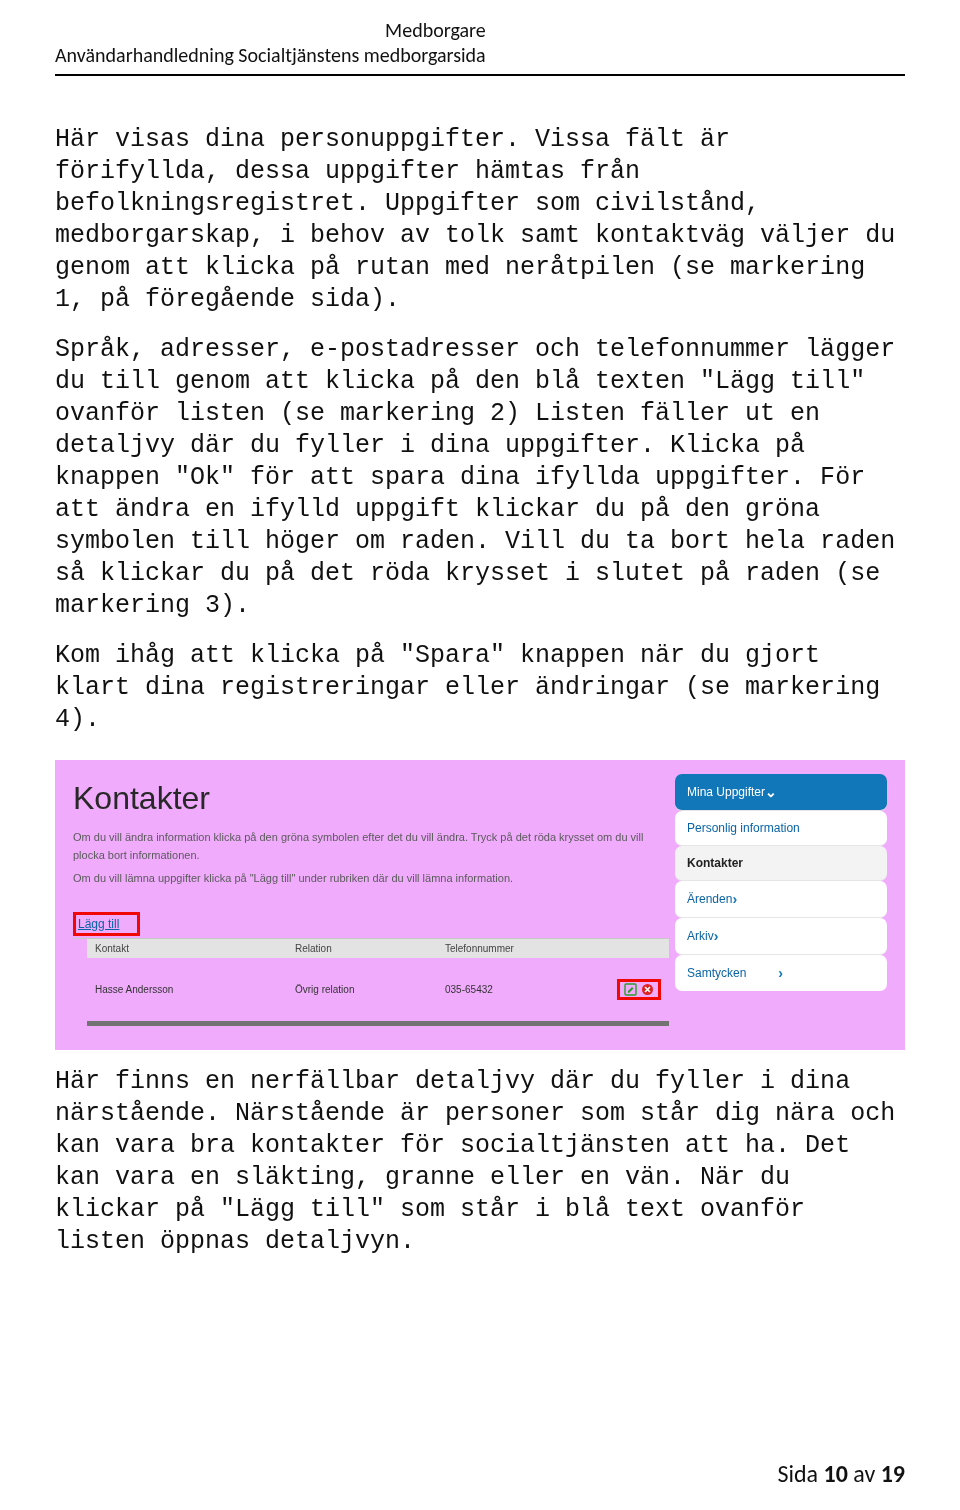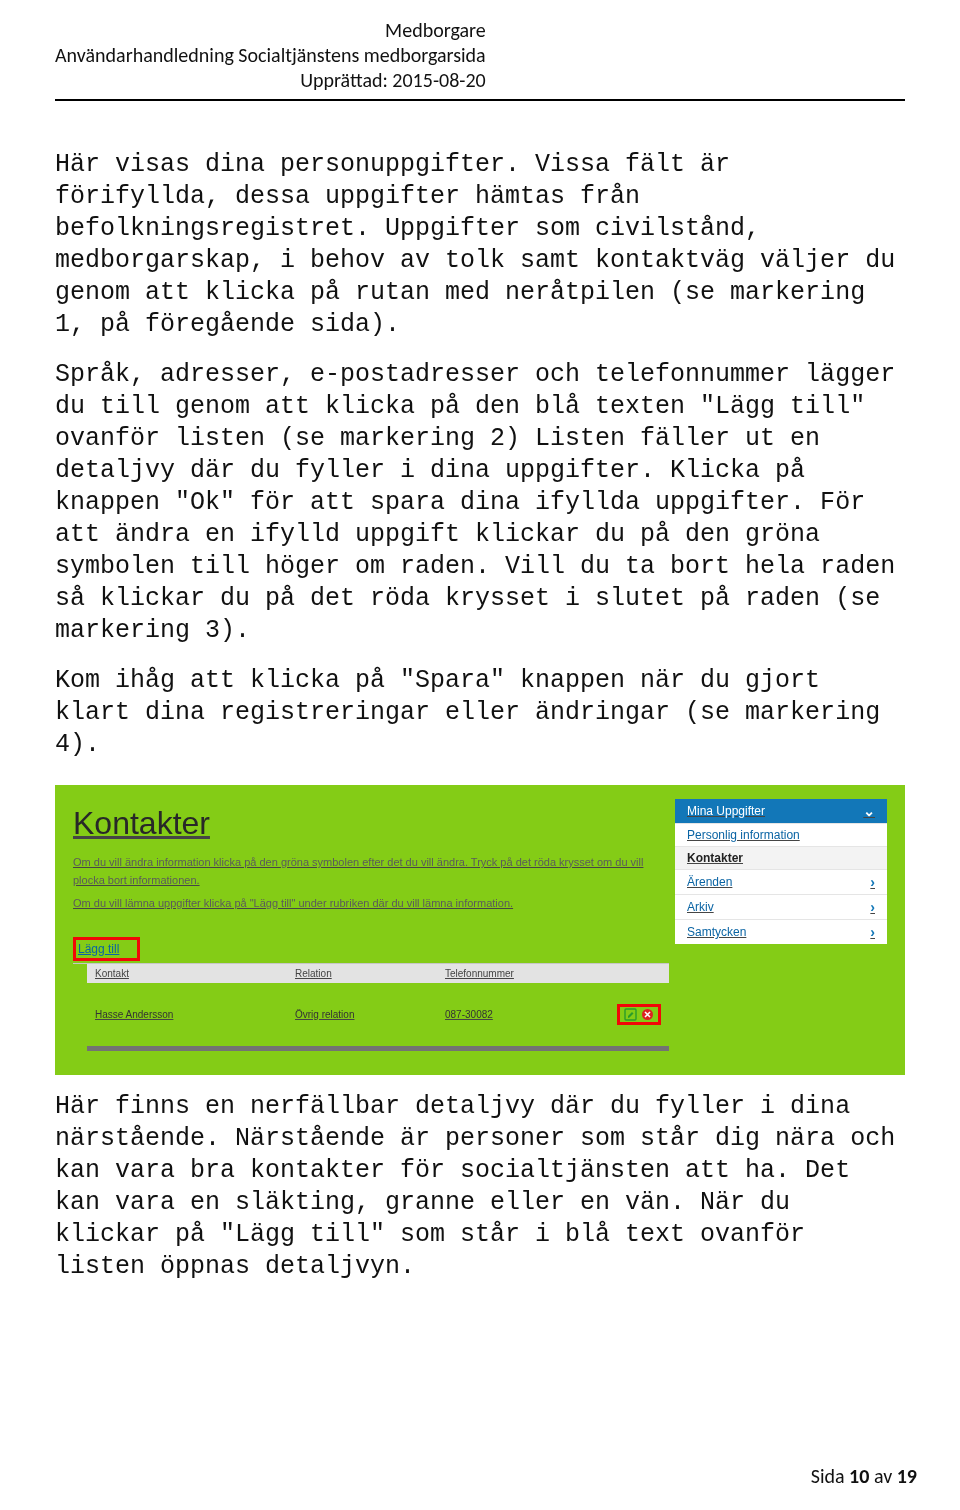--- a/index.html
+++ b/index.html
@@ -62,29 +62,28 @@
   
   .body-text{
     margin-top:48px;
     font-size:25px;
     line-height:1.28;
     font-family:Liberation Mono, monospace;
   }
   .body-text p{margin:0 0 18px 0;}
   
   .shot{
-    background:#84cc16;
+    background:#f0abfc;
     margin:24px 0 10px 0;
     padding:14px 18px 24px 18px;
     display:flex;
     gap:6px;
     font-family:"Segoe UI",Arial,Helvetica,sans-serif;
     color:#454545;
     font-size:12px;
-    text-decoration:underline;
   }
   .shot-left{flex:1;}
   .shot-title{
     font-size:32px;
     font-weight:300;
     color:#282828;
     margin:6px 0 12px 0;
   }
   .shot-desc{font-size:11px;color:#5b5b5b;line-height:1.6;margin:0 0 6px 0;}
   .add-wrap{
@@ -134,58 +133,58 @@
   .edit-ic svg,.del-ic svg{display:block;}
   
   .shot-side{
     width:212px;
     display:flex;
     flex-direction:column;
   }
   .side-item{
     background:#fff;
     border-bottom:1px solid #e5e5e5;
-    padding:4px 12px;
+    padding:10px 12px;
     font-size:12px;
     color:#0a64a4;
     display:flex;
-    justify-content:space-between;
+    justify-content:flex-start;
     align-items:center;
+    border-radius:7px;
   }
   .side-item:last-child{border-bottom:none;gap:32px;}
   .side-item.active{
     background:#1277b8;
     color:#fff;
   }
   .side-item.selected{
     background:#f3f3f3;
     color:#222;
     font-weight:600;
   }
   .chev{font-size:14px;color:#1277b8;font-weight:700;}
   .chev.down{color:#fff;}
   
   .footer{
     position:absolute;
     bottom:22px;
-    right:43px;
-    font-size:20px;
+    right:55px;
+    font-size:24px;
   }
   .footer b{font-weight:700;}
 </style>
 </head>
 <body>
 
 <div class="page">
 
   <div class="hdr">
     <div class="hdr-right">
       <div>Medborgare</div>
       <div>Användarhandledning Socialtjänstens medborgarsida</div>
-      <div>Upprättad: 2015-08-20</div>
     </div>
   </div>
   <hr class="hrule">
 
   <div class="body-text">
     <p>Här visas dina personuppgifter. Vissa fält är förifyllda, dessa uppgifter hämtas från befolkningsregistret. Uppgifter som civilstånd, medborgarskap, i behov av tolk samt kontaktväg väljer du genom att klicka på rutan med neråtpilen (se markering 1, på föregående sida).</p>
     <p>Språk, adresser, e-postadresser och telefonnummer lägger du till genom att klicka på den blå texten "Lägg till" ovanför listen (se markering 2) Listen fäller ut en detaljvy där du fyller i dina uppgifter. Klicka på knappen "Ok" för att spara dina ifyllda uppgifter. För att ändra en ifylld uppgift klickar du på den gröna symbolen till höger om raden. Vill du ta bort hela raden så klickar du på det röda krysset i slutet på raden (se markering 3).</p>
     <p>Kom ihåg att klicka på "Spara" knappen när du gjort klart dina registreringar eller ändringar (se markering 4).</p>
   </div>
 
@@ -202,21 +201,21 @@
       <div class="tbl">
         <div class="tbl-head">
           <div>Kontakt</div>
           <div>Relation</div>
           <div>Telefonnummer</div>
           <div></div>
         </div>
         <div class="tbl-row">
           <div>Hasse Andersson</div>
           <div>Övrig relation</div>
-          <div>087-30082</div>
+          <div>035-65432</div>
           <div>
             <div class="row-actions">
               <span class="edit-ic">
                 <svg width="13" height="13" viewBox="0 0 13 13">
                   <rect x="1" y="1" width="11" height="11" rx="1" fill="none" stroke="#2a9c2a" stroke-width="1.4"></rect>
                   <path d="M4 8 L8 4 L9.5 5.5 L5.5 9.5 L4 10 Z" fill="#2a9c2a"></path>
                 </svg>
               </span>
               <span class="del-ic">
                 <svg width="13" height="13" viewBox="0 0 13 13">

